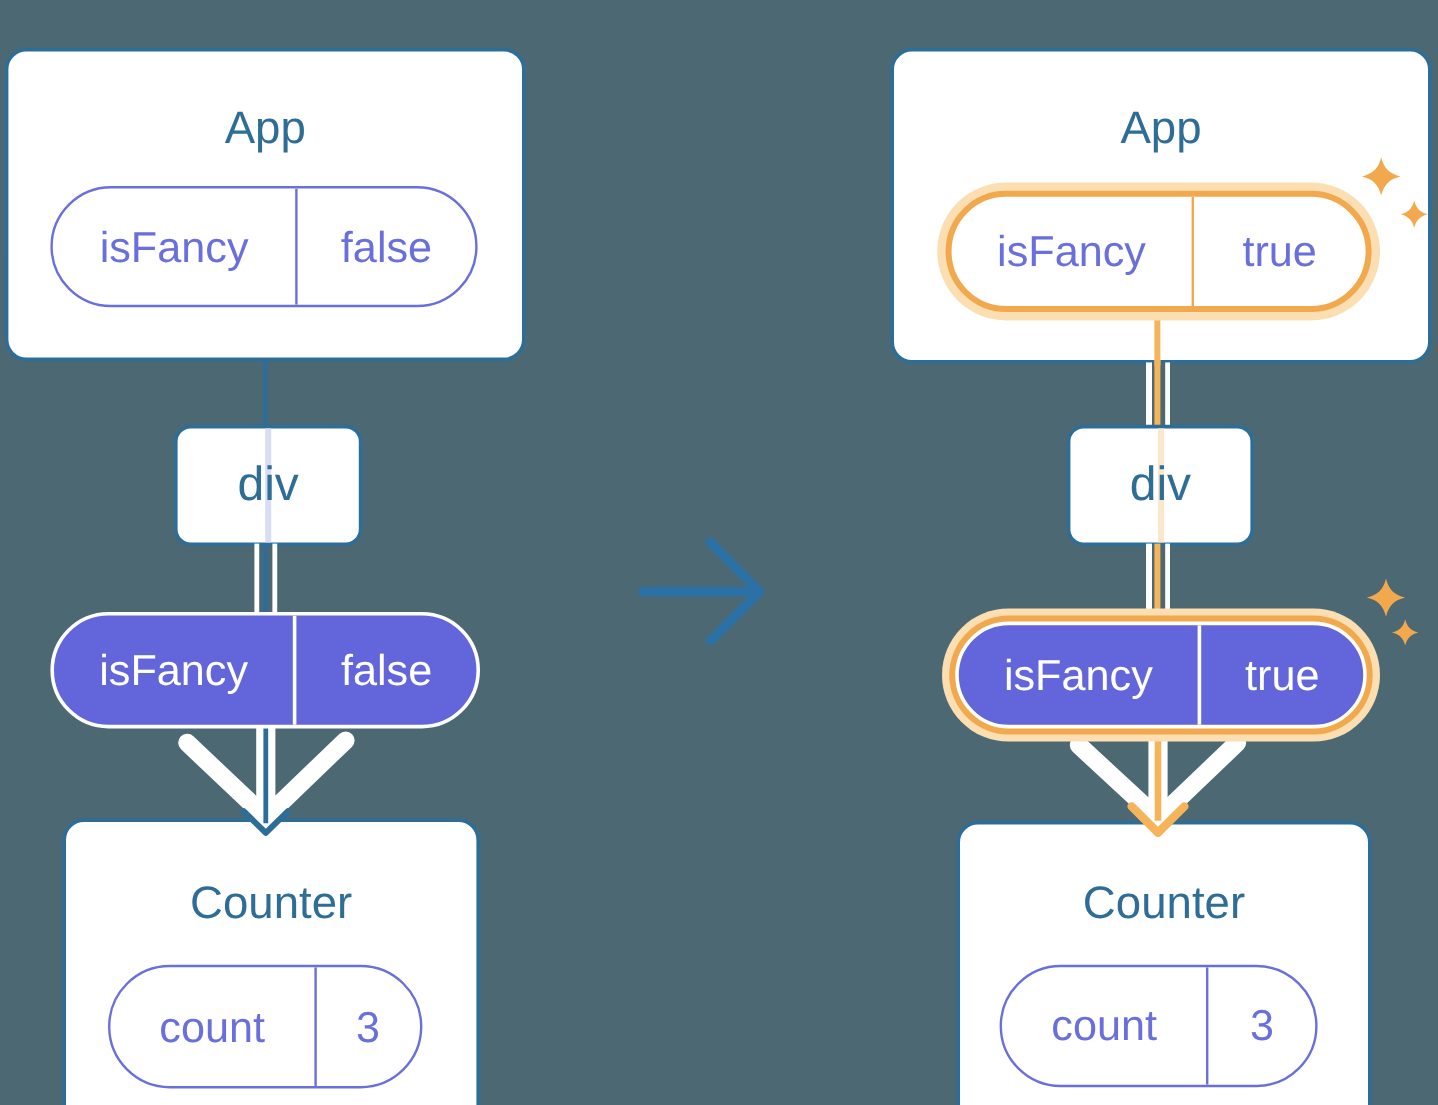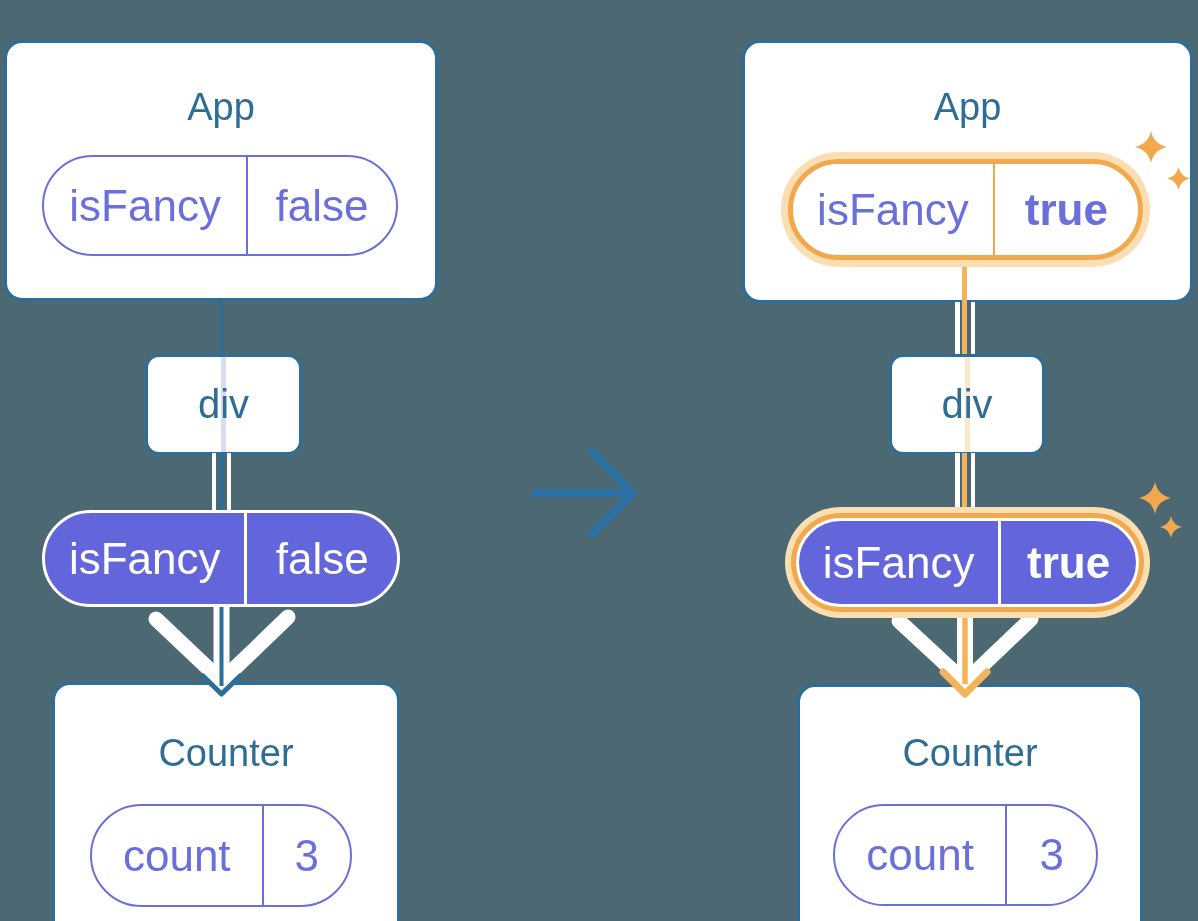--- a/index.html
+++ b/index.html
@@ -11,22 +11,22 @@
   .tree { position:absolute; inset:0; }
   .card { position:absolute; background:#fff; border:3px solid #2D6E99; border-radius:18px; }
   .title { position:absolute; left:0; right:0; text-align:center; font-size:38px;
            font-weight:500; color:#2E6D96; line-height:38px; }
   .div-card { border-radius:14px; display:flex; align-items:center; justify-content:center;
               font-size:40px; font-weight:500; color:#2E6D96; }
   .through { position:absolute; top:0; bottom:0; left:50%; width:5px; margin-left:-2.5px; }
   .div-label { position:relative; z-index:1; }
 
   .pill { position:absolute; display:flex; border-radius:999px; overflow:hidden; }
-  .pill .cell { display:flex; align-items:center; justify-content:center; font-size:44px; }
-  .pill .bold { font-weight:700; }
+  .pill .cell { display:flex; align-items:center; justify-content:center; font-size:36px; }
+  .pill .bold { font-weight:400; }
 
   .pill-outline { background:#fff; border:2.5px solid #6A70DB; }
   .pill-outline .cell { color:#6A70DB; }
   .pill-outline .first { border-right:2.5px solid #6A70DB; }
 
   .pill-filled { background:#6266DA; border:3px solid #fff; }
   .pill-filled .cell { color:#fff; }
   .pill-filled .first { border-right:3px solid #fff; }
 
   .pill-hl-outline { background:#fff; border:5px solid #F2A94E; box-shadow:0 0 0 7px #FBDFB2; }

